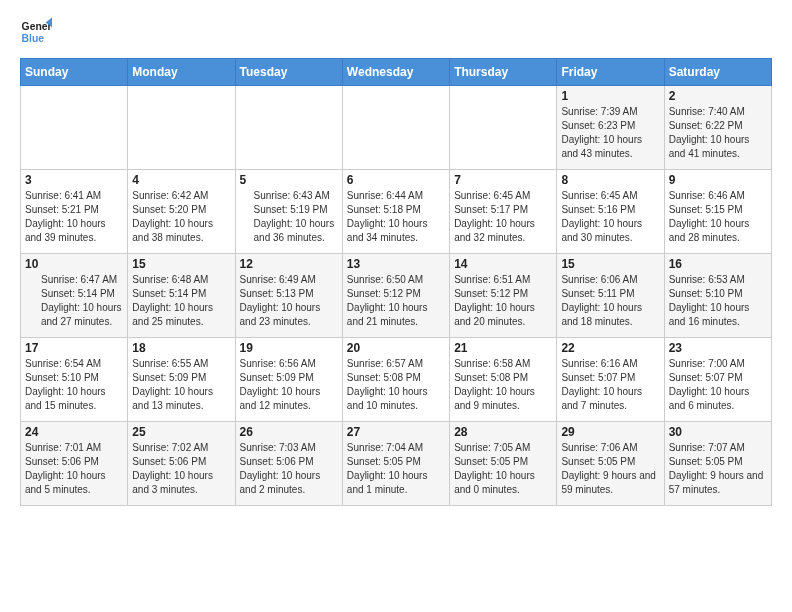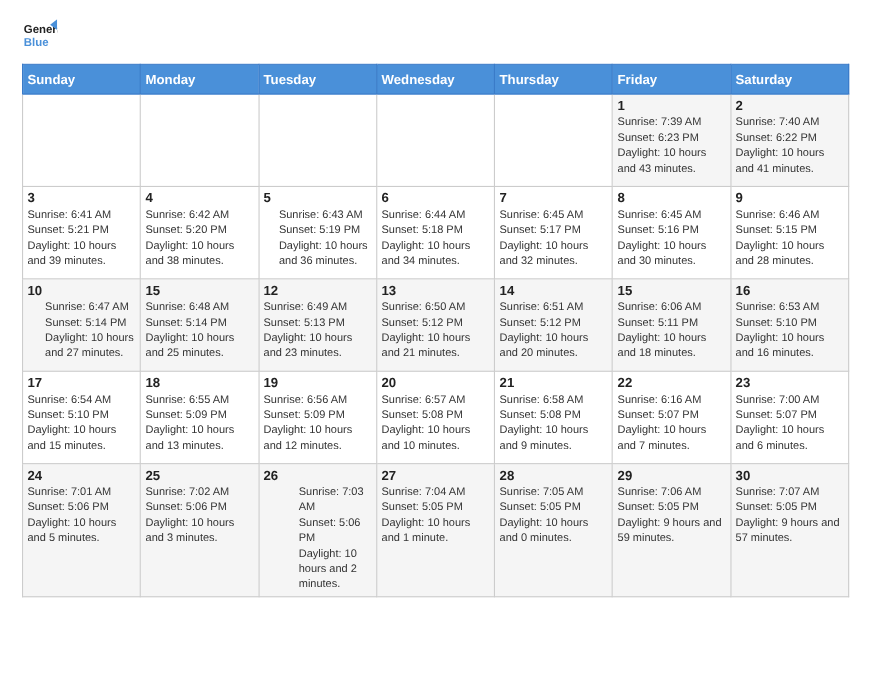--- a/index.html
+++ b/index.html
@@ -269,21 +269,21 @@
 Daylight: 10 hours and 5 minutes.</div>
         </td>
         <td>
           <div class="day-num">25</div>
           <div class="day-info" style="white-space: pre-line;">Sunrise: 7:02 AM
 Sunset: 5:06 PM
 Daylight: 10 hours and 3 minutes.</div>
         </td>
         <td>
           <div class="day-num">26</div>
-          <div class="day-info" style="white-space: pre-line; margin-left: 32px;">Sunrise: 7:03 AM
+          <div class="day-info" style="white-space: pre-line;">Sunrise: 7:03 AM
 Sunset: 5:06 PM
 Daylight: 10 hours and 2 minutes.</div>
         </td>
         <td>
           <div class="day-num">27</div>
           <div class="day-info" style="white-space: pre-line;">Sunrise: 7:04 AM
 Sunset: 5:05 PM
 Daylight: 10 hours and 1 minute.</div>
         </td>
         <td>

